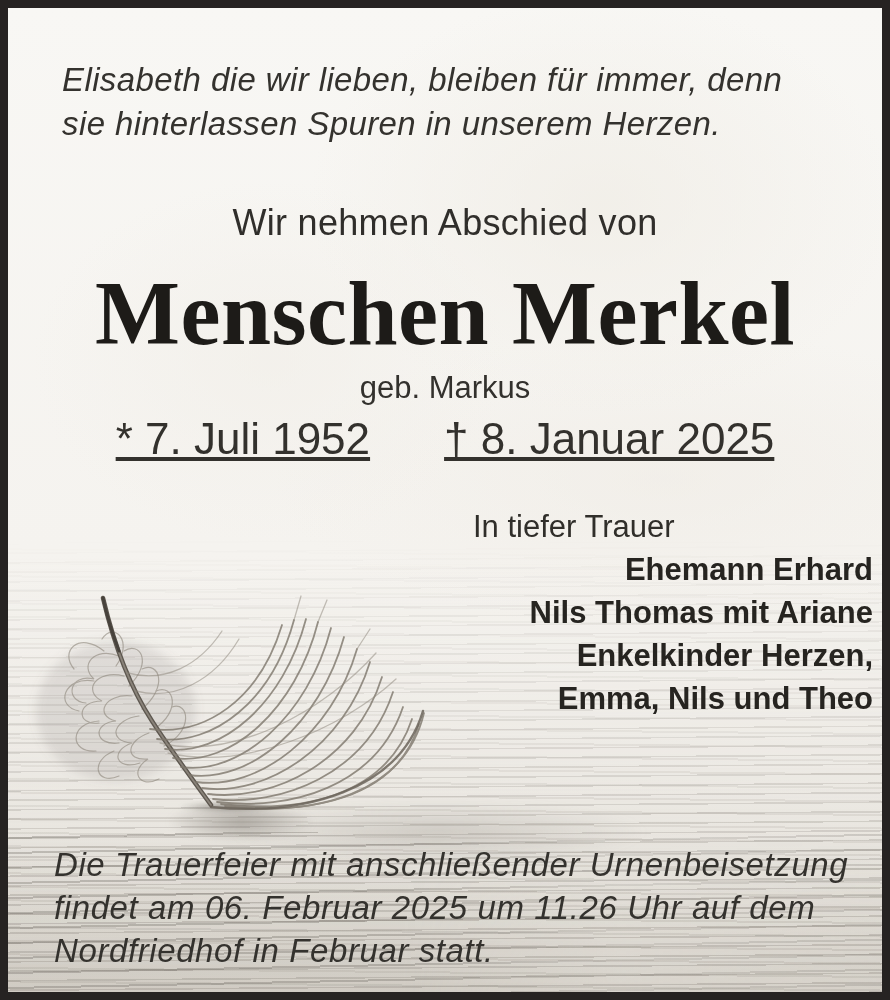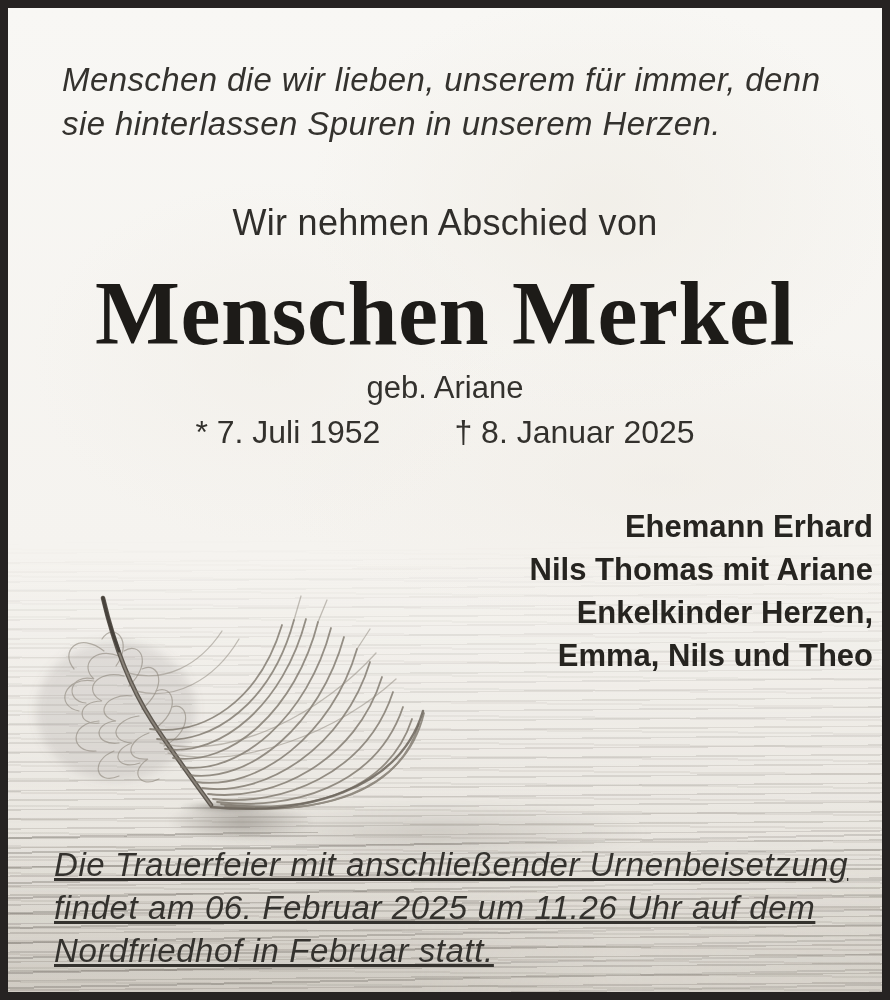--- a/index.html
+++ b/index.html
@@ -73,31 +73,31 @@
     font-weight:bold;font-size:90px;line-height:104px;letter-spacing:0.5px;
     color:#1d1b18;
   }
   .maiden{
     position:absolute;left:0;top:362px;width:100%;
     text-align:center;font-size:31px;color:#33312d;
   }
   .dates{
     position:absolute;left:0;top:406px;width:100%;
     display:flex;justify-content:center;gap:74px;
-    font-size:32px;color:#33312d;
+    font-size:44px;color:#33312d;text-decoration:underline;
   }
   .mourners{
     position:absolute;left:465px;top:497px;width:400px;
     font-size:31px;line-height:43px;color:#262420;
   }
   .mourners .head{font-weight:normal;color:#302e2a;}
   .mourners .line{font-weight:bold;text-align:right;}
   .funeral{
     position:absolute;left:46px;top:835px;width:820px;
-    font-size:33px;line-height:43px;font-style:italic;letter-spacing:0.6px;color:#34322e;text-decoration:underline;
+    font-size:33px;line-height:43px;font-style:italic;letter-spacing:0.6px;color:#34322e;
   }
 </style>
 </head>
 <body>
 
 <div class="page">
 
   <div class="water">
     <div class="streaks"></div>
     <div class="deep"></div>
@@ -158,36 +158,37 @@
       <path d="M104,112 C140,122 175,105 198,70"></path>
       <path d="M136,182 C210,200 300,150 352,92"></path>
       <path d="M144,192 C220,210 318,168 372,118"></path>
       <path d="M270,59 L277,35"></path>
       <path d="M294,61 L303,39"></path>
       <path d="M333,88 L346,68"></path>
     </g>
   </svg>
 
   <div class="epigraph">
-    <div>Menschen die wir lieben, unserem für immer, denn</div>
+    <div>Elisabeth die wir lieben, bleiben für immer, denn</div>
     <div>sie hinterlassen Spuren in unserem Herzen.</div>
   </div>
 
   <div class="intro">Wir nehmen Abschied von</div>
 
   <div class="name">Menschen Merkel</div>
 
-  <div class="maiden">geb. Ariane</div>
+  <div class="maiden">geb. Markus</div>
 
   <div class="dates">
     <span>* 7. Juli 1952</span>
     <span>† 8. Januar 2025</span>
   </div>
 
   <div class="mourners">
+    <div class="head">In tiefer Trauer</div>
     <div class="line">Ehemann Erhard</div>
     <div class="line">Nils Thomas mit Ariane</div>
     <div class="line">Enkelkinder Herzen,</div>
     <div class="line">Emma, Nils und Theo</div>
   </div>
 
   <div class="funeral">
     <div>Die Trauerfeier mit anschließender Urnenbeisetzung</div>
     <div>findet am 06. Februar 2025 um 11.26 Uhr auf dem</div>
     <div>Nordfriedhof in Februar statt.</div>

